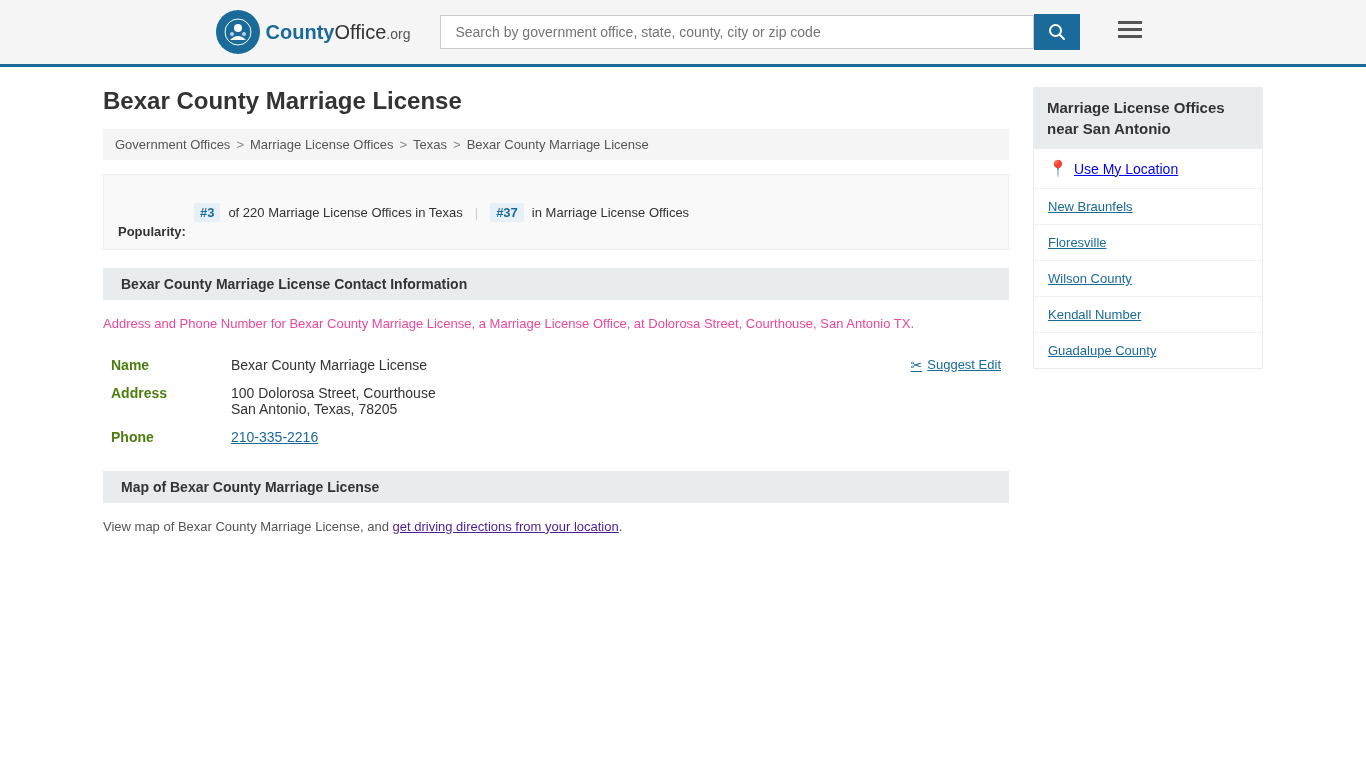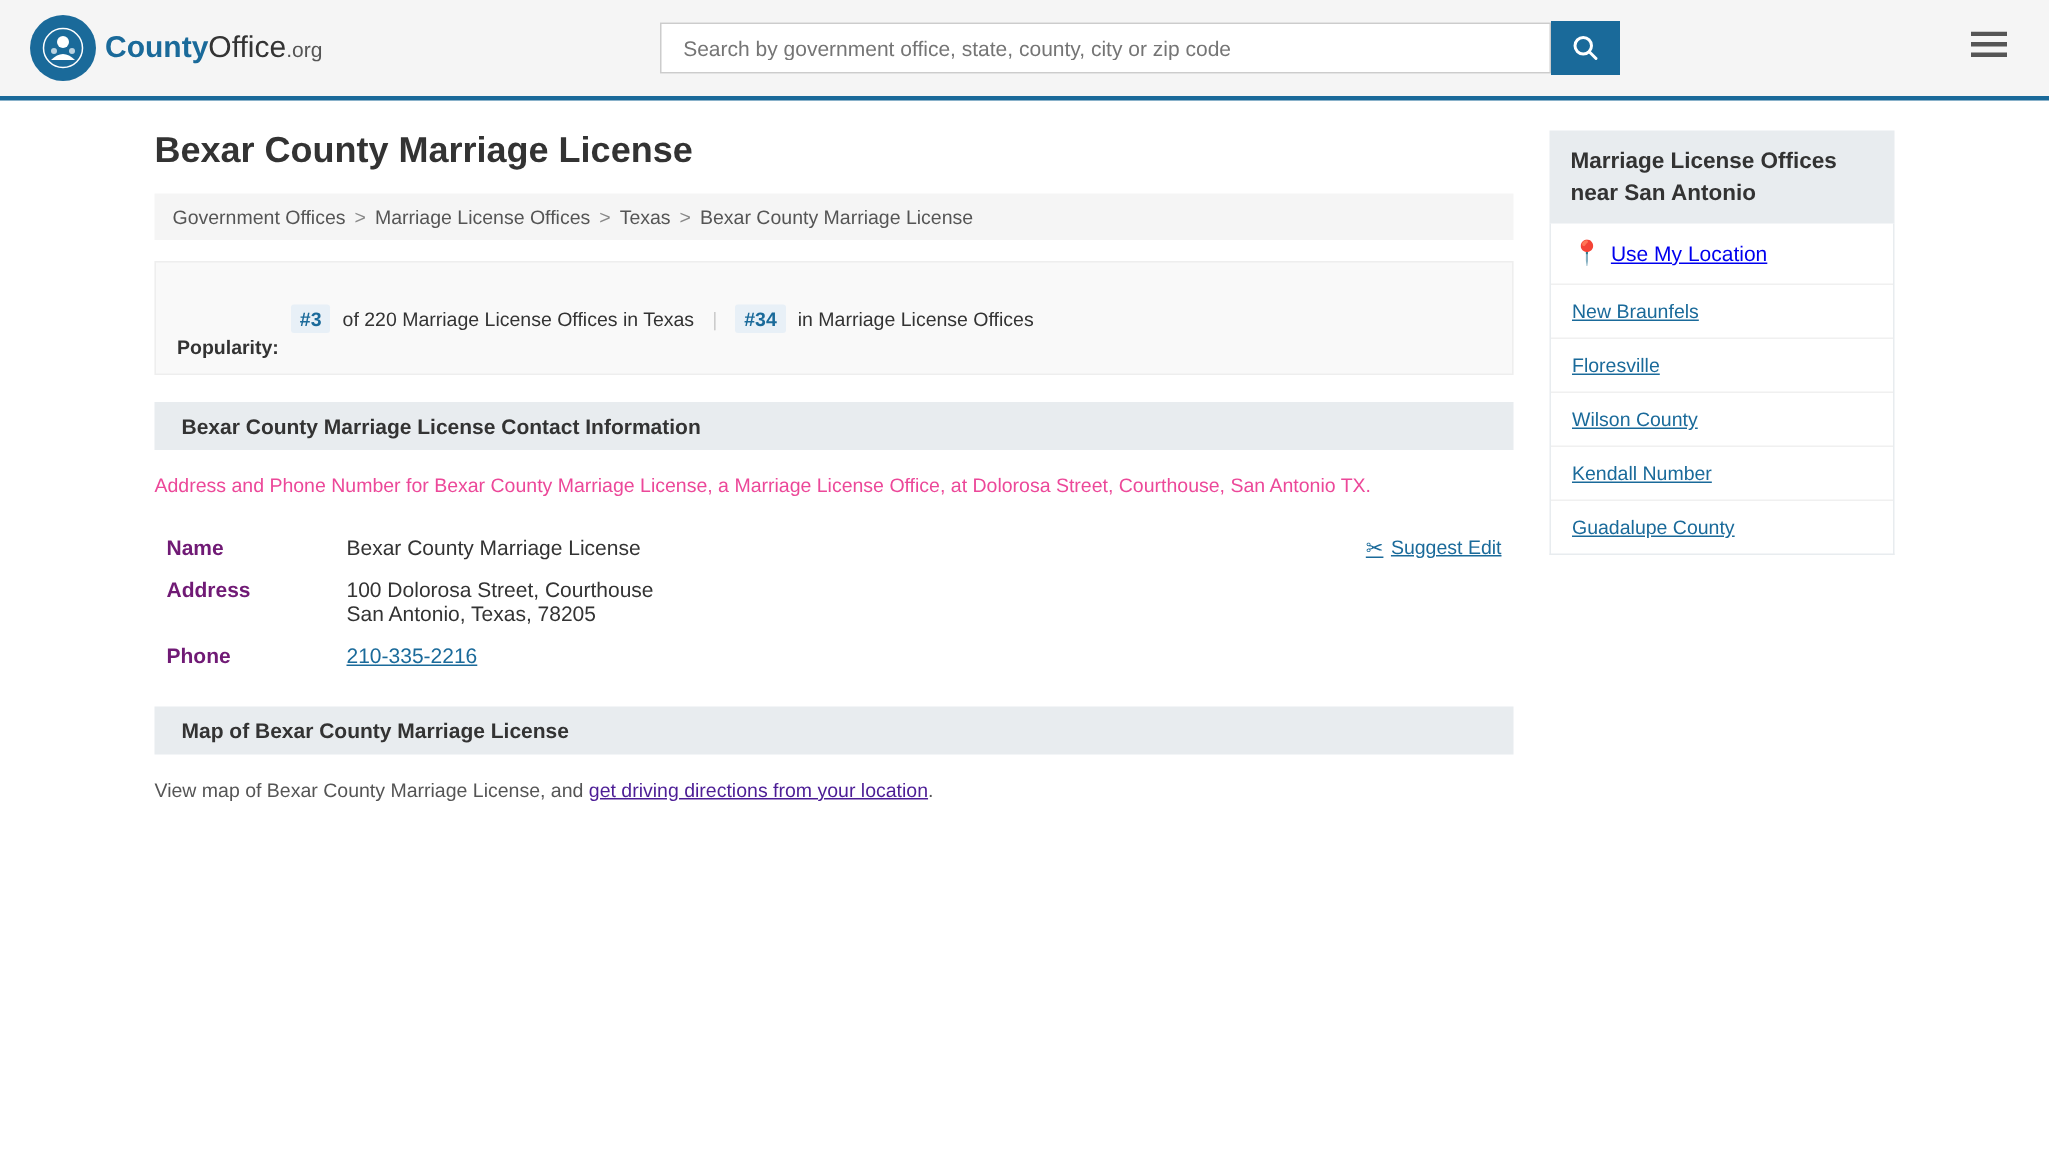--- a/index.html
+++ b/index.html
@@ -5,21 +5,21 @@
     * { box-sizing: border-box; margin: 0; padding: 0; }
     body { font-family: Arial, sans-serif; font-size: 14px; color: #333; background: #fff; }
 
     
     .header {
       background: #f5f5f5;
       border-bottom: 3px solid #1a6a9a;
       padding: 10px 20px;
       display: flex;
       align-items: center;
-      justify-content: space-between;
+      justify-content: center;
     }
     .logo-area {
       display: flex;
       align-items: center;
       gap: 6px;
     }
     .logo-circle {
       width: 44px;
       height: 44px;
       background: #1a6a9a;
@@ -157,21 +157,21 @@
       border-collapse: collapse;
       margin-bottom: 20px;
     }
     .info-table tr td {
       padding: 6px 8px;
       vertical-align: top;
       font-size: 14px;
     }
     .info-table .field-label {
       font-weight: bold;
-      color: #701a75;
+      color: #4d7c0f;
       width: 120px;
       white-space: nowrap;
     }
     .info-table .field-value {
       color: #333;
     }
     .info-table .field-value a {
       color: #1a6a9a;
       text-decoration: underline;
     }
@@ -289,21 +289,21 @@
       <a href="#">Texas</a>
       <span class="sep">&gt;</span>
       <span>Bexar County Marriage License</span>
     </div>
 
     <div class="popularity-bar">
       <span class="popularity-label">Popularity:</span>
       <span class="popularity-badge">#3</span>
       <span class="popularity-rank">of 220 Marriage License Offices in Texas</span>
       <span class="sep-dot">|</span>
-      <span class="popularity-badge">#34</span>
+      <span class="popularity-badge">#37</span>
       <span class="popularity-rank">in Marriage License Offices</span>
     </div>
 
     <div class="section-header">Bexar County Marriage License Contact Information</div>
 
     <p class="info-description">Address and Phone Number for Bexar County Marriage License, a Marriage License Office, at Dolorosa Street, Courthouse, San Antonio TX.</p>
 
     <table class="info-table">
       <tbody>
           <tr>

